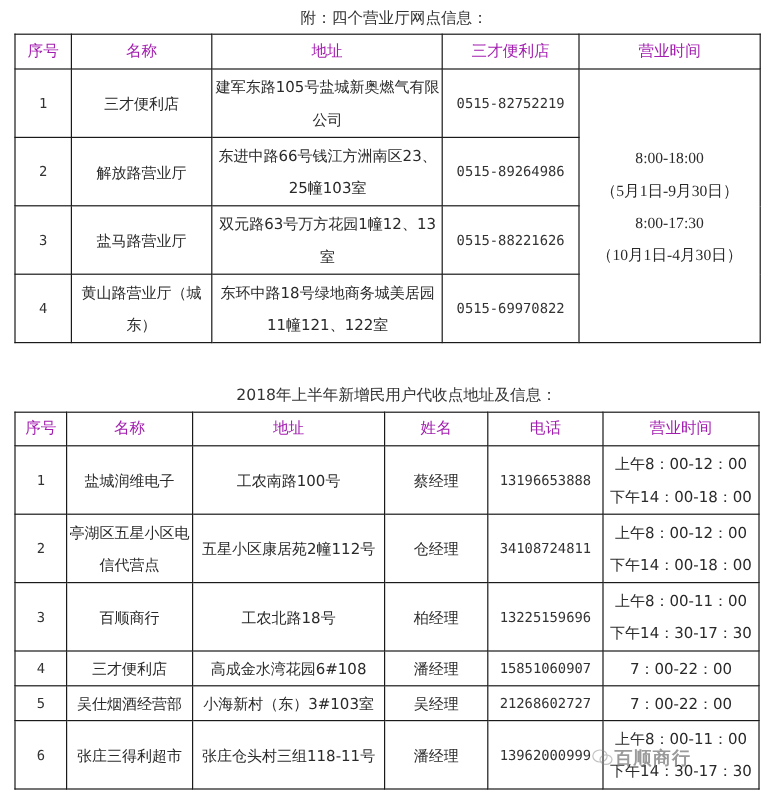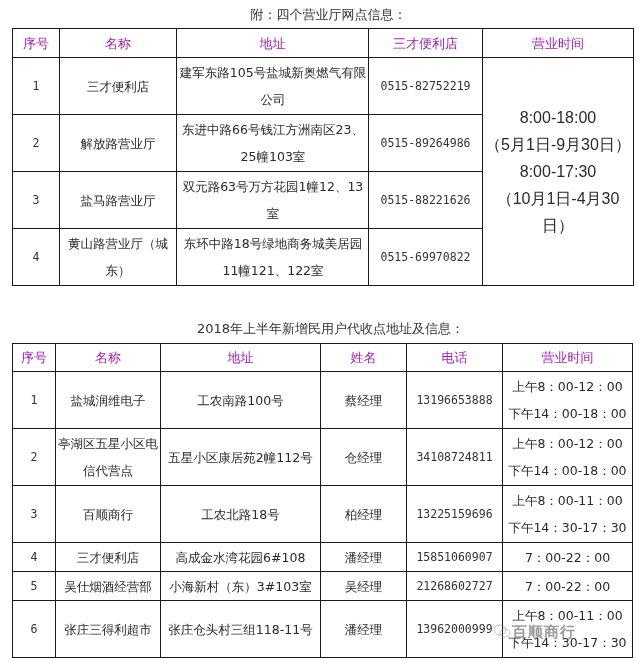--- a/index.html
+++ b/index.html
@@ -21,21 +21,21 @@
   td, th {
     border: 1px solid #1a1a1a; padding: 0; text-align: center;
     vertical-align: middle; font-weight: normal; overflow: hidden;
     line-height: 27px;
   }
   th { font-size: 13px; color: #a21caf; }
   td.left { text-align: center; padding-left: 1px; }
   td.num { font-family: "DejaVu Sans Mono", "Liberation Mono", monospace; font-size: 11.5px; color: #333; }
   #table1 { left: 12px; top: 28px; width: 621px; }
   #table2 { left: 12px; top: 343px; width: 620px; }
-  .hours1 { line-height: 27px; font-size: 16px; font-family: Liberation Sans, sans-serif; }
+  .hours1 { line-height: 27px; font-size: 13px; font-family: Liberation Serif, serif; }
   .hrs-line { display: block; }
   .watermark {
     position: absolute; left: 512px; top: 623px; font-size: 15px; color: rgba(120,120,120,0.75);
     font-weight: bold; letter-spacing: 1px; pointer-events: none;
   }
   .wm-icon { position: absolute; left: 493px; top: 624px; width: 18px; height: 14px; opacity: .5; }
 </style>
 </head>
 <body>
 

